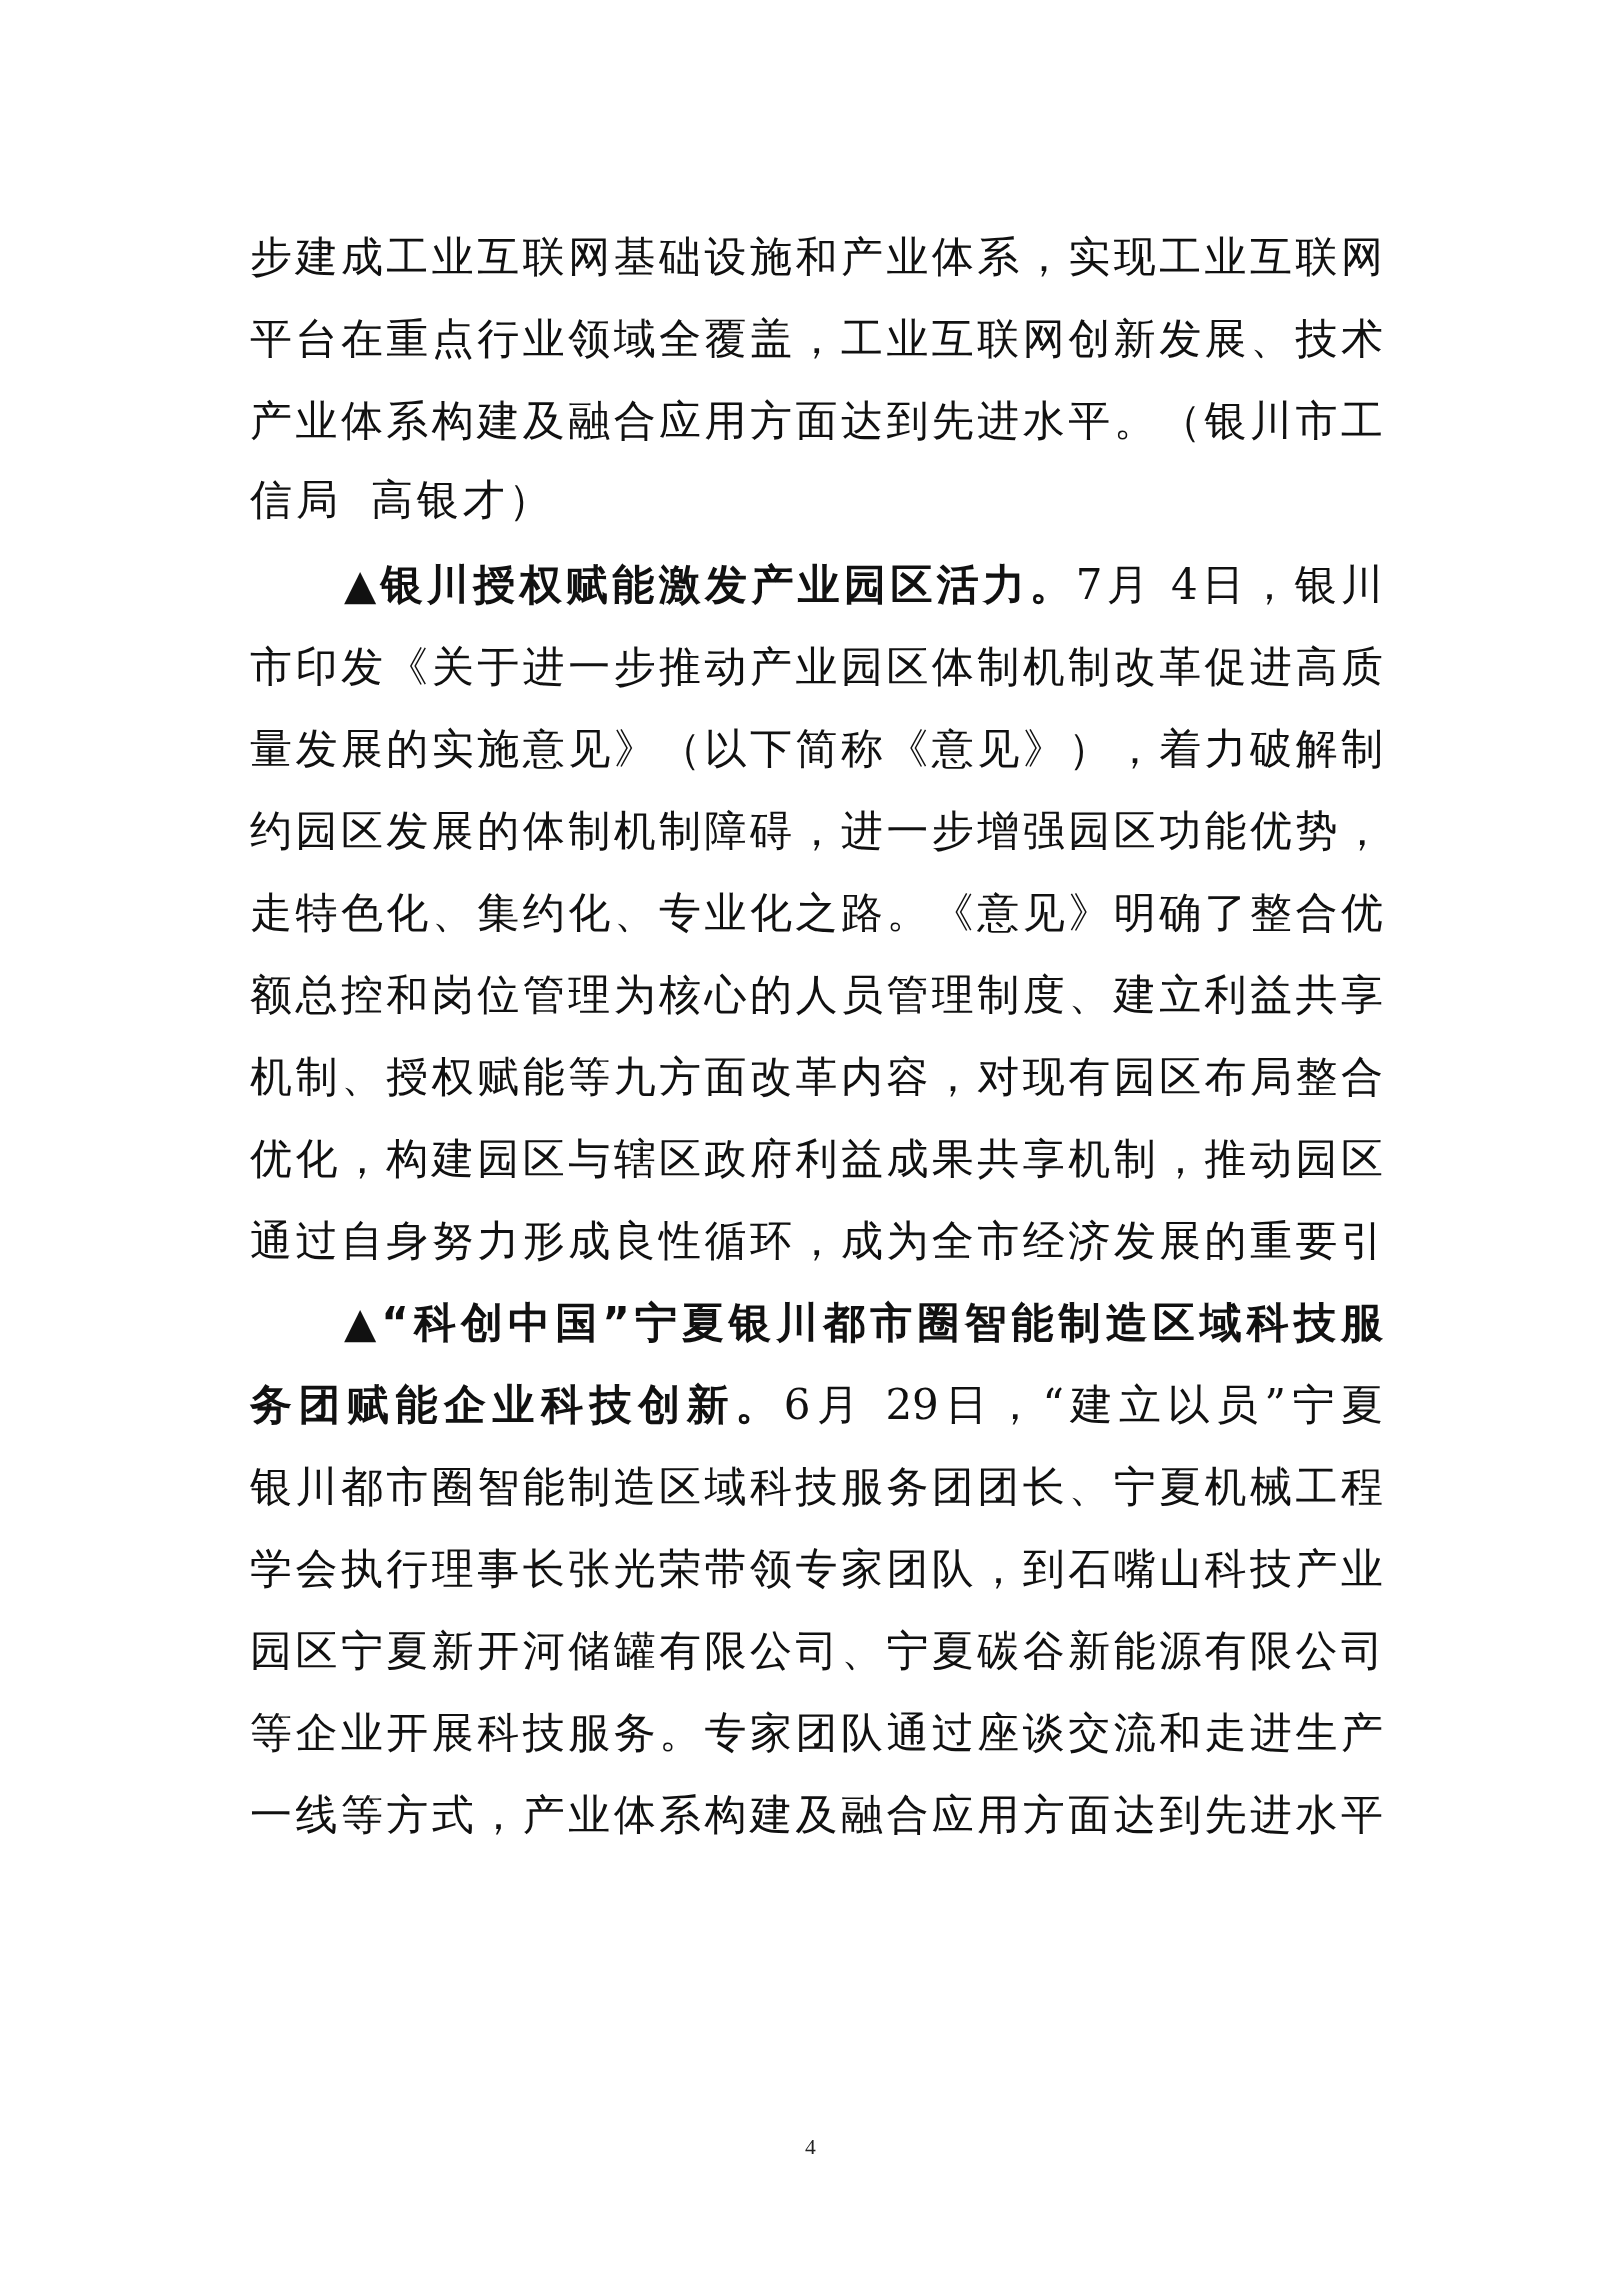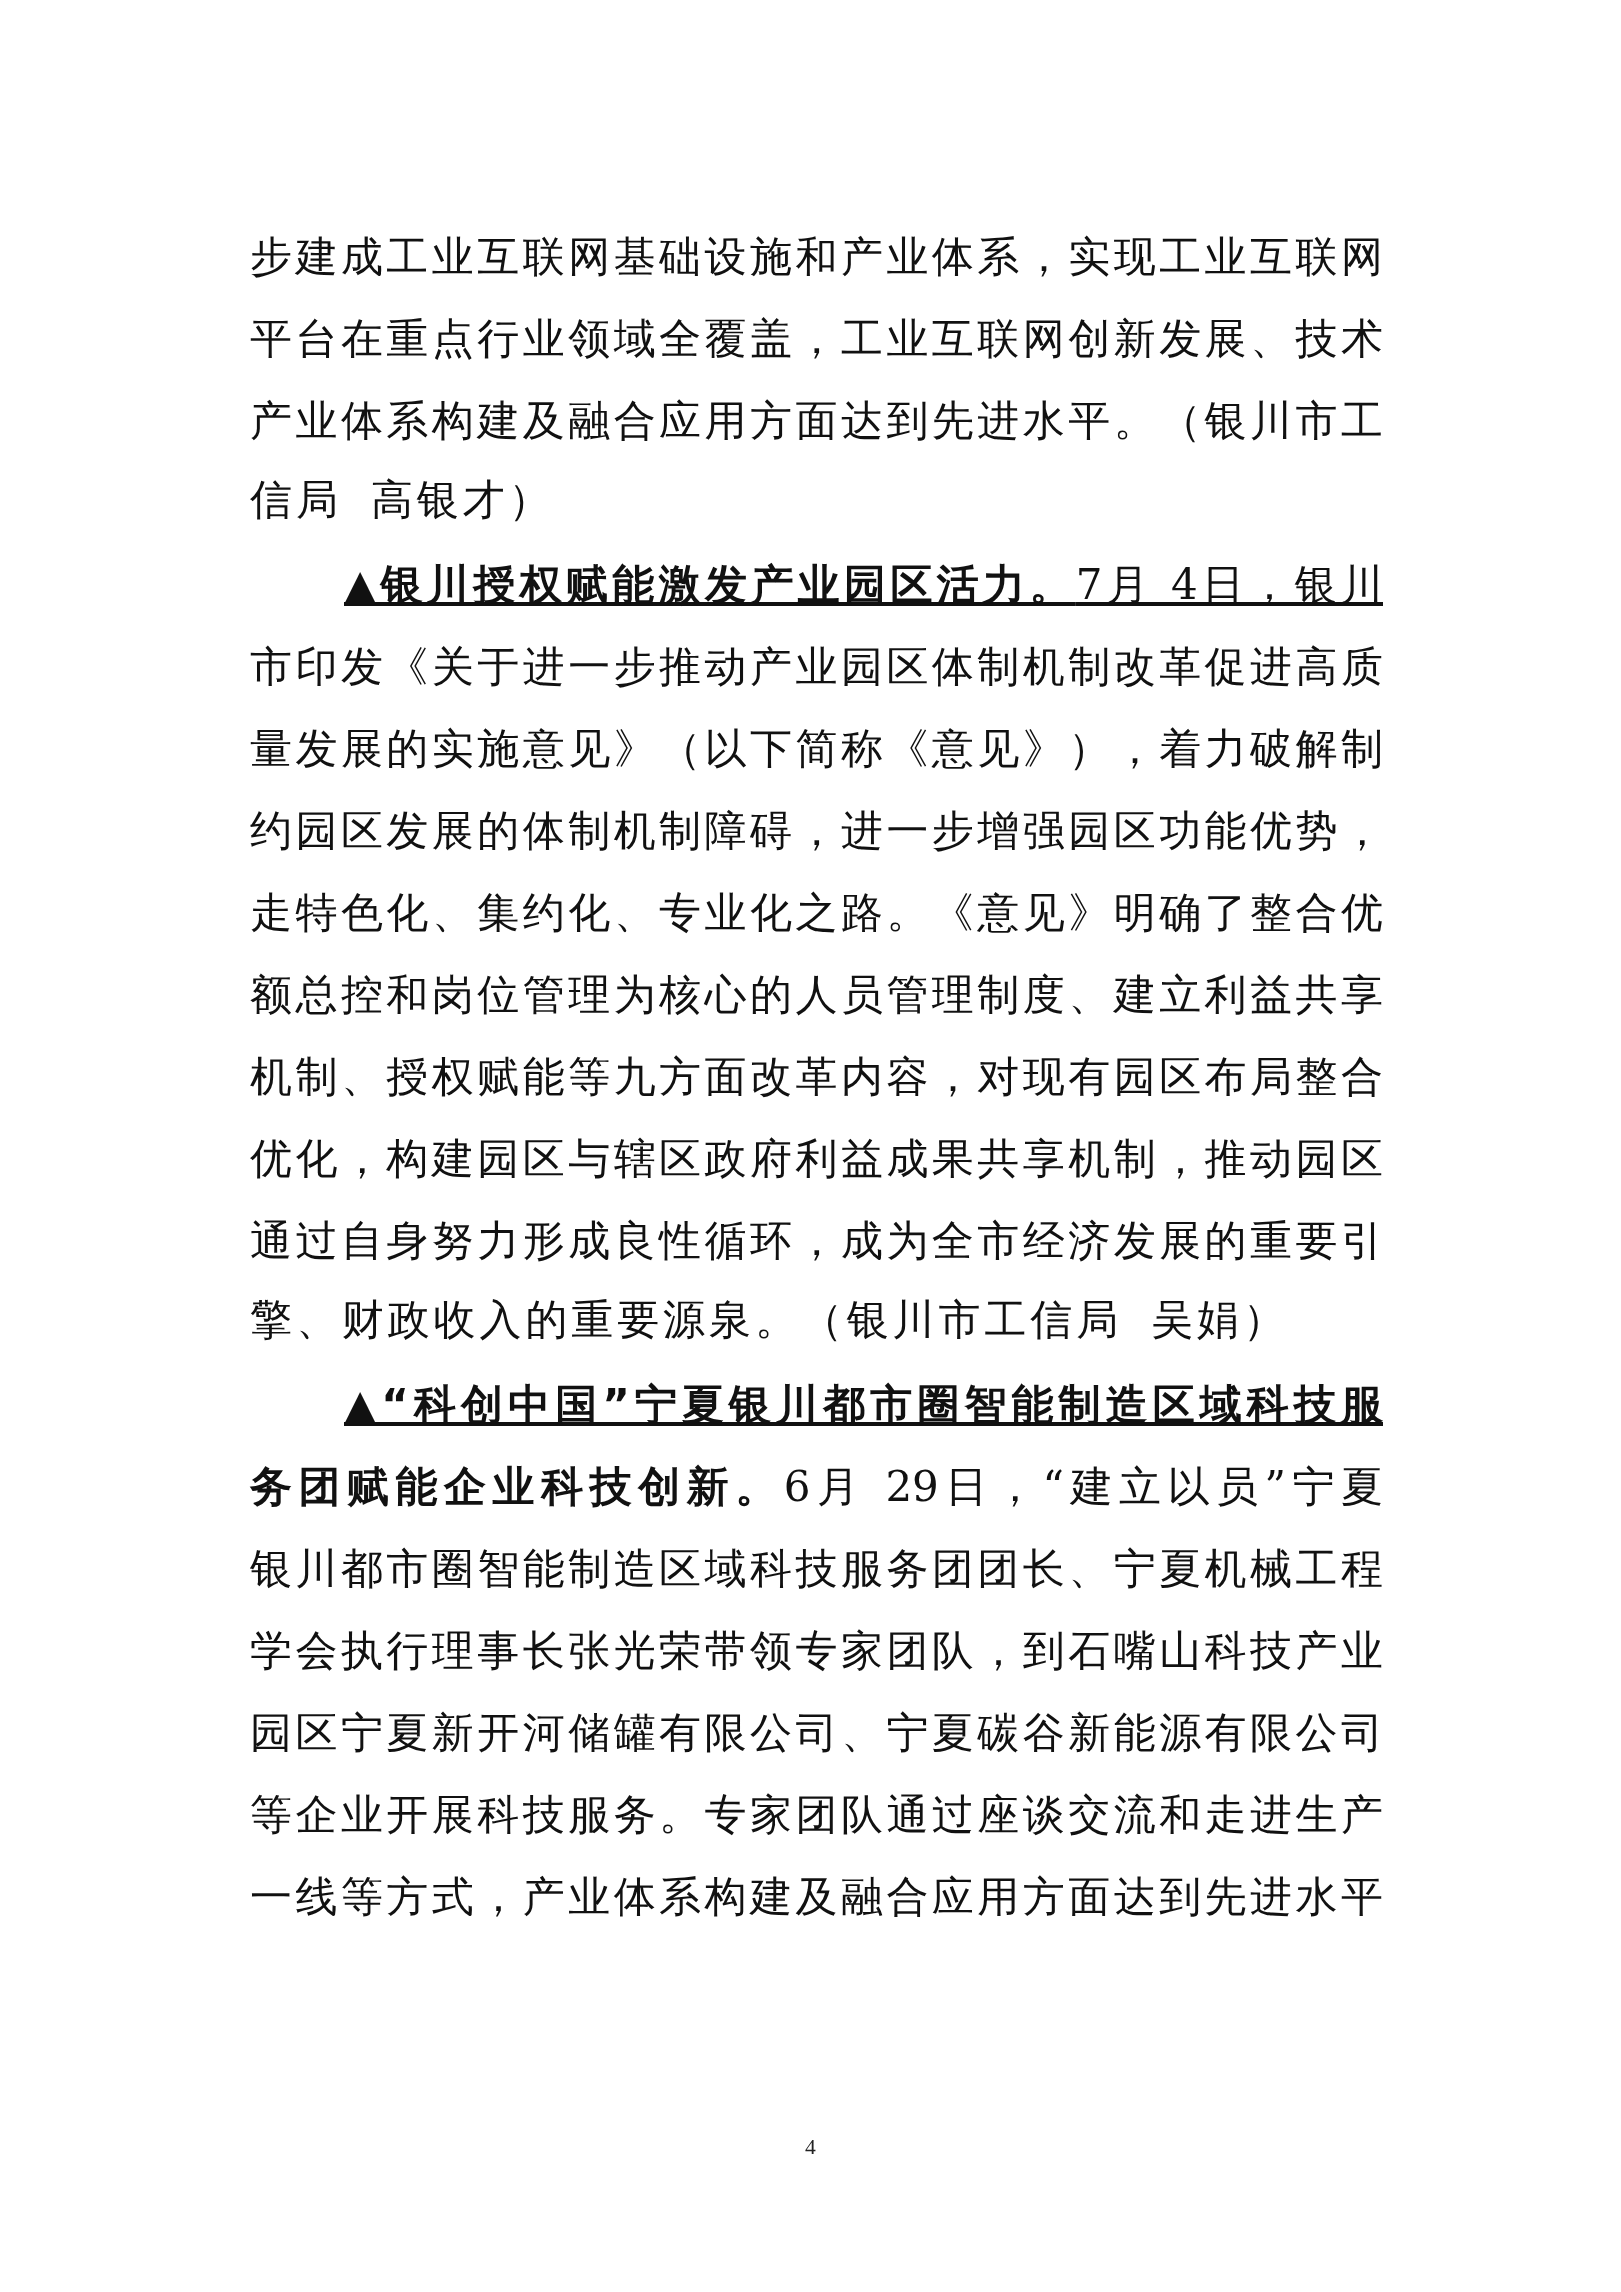--- a/index.html
+++ b/index.html
@@ -9,21 +9,21 @@
     position: absolute; left: 250px; top: 216px; width: 1133px;
     font-family: "DejaVu Serif", "Liberation Serif", serif;
     font-size: 42px; line-height: 82px; color: #111;
   }
   .line {
     display: block; height: 82px; white-space: nowrap;
     text-align: justify; text-align-last: justify;
     letter-spacing: 0;
   }
   .line.last { text-align-last: left; letter-spacing: 3.9px; font-family: Liberation Mono, monospace; }
-  .line.indent { padding-left: 94px; text-decoration: underline; }
+  .line.indent { padding-left: 94px; }
   .bold { font-weight: bold; font-family: "DejaVu Sans", "Liberation Sans", sans-serif; }
   .page-number {
     position: absolute; left: 0; width: 1621px; top: 2135px; text-align: center;
     font-family: "Liberation Serif", "DejaVu Serif", serif; font-size: 21.6px; color: #222;
   }
 </style>
 </head>
 <body>
 
 <div class="page">
@@ -39,21 +39,20 @@
     <div>
       <span class="line indent"><span class="bold">▲银川授权赋能激发产业园区活力。</span><span>7月 4日，银川</span></span>
       <span class="line">市印发《关于进一步推动产业园区体制机制改革促进高质</span>
       <span class="line">量发展的实施意见》（以下简称《意见》），着力破解制</span>
       <span class="line">约园区发展的体制机制障碍，进一步增强园区功能优势，</span>
       <span class="line">走特色化、集约化、专业化之路。《意见》明确了整合优</span>
       <span class="line">额总控和岗位管理为核心的人员管理制度、建立利益共享</span>
       <span class="line">机制、授权赋能等九方面改革内容，对现有园区布局整合</span>
       <span class="line">优化，构建园区与辖区政府利益成果共享机制，推动园区</span>
       <span class="line">通过自身努力形成良性循环，成为全市经济发展的重要引</span>
-      <span class="line last">擎、财政收入的重要源泉。（银川市工信局  吴娟）</span>
     </div>
 
     <div>
       <span class="line indent bold">▲“科创中国”宁夏银川都市圈智能制造区域科技服</span>
       <span class="line"><span class="bold">务团赋能企业科技创新。</span><span>6月 29日，“建立以员”宁夏</span></span>
       <span class="line">银川都市圈智能制造区域科技服务团团长、宁夏机械工程</span>
       <span class="line">学会执行理事长张光荣带领专家团队，到石嘴山科技产业</span>
       <span class="line">园区宁夏新开河储罐有限公司、宁夏碳谷新能源有限公司</span>
       <span class="line">等企业开展科技服务。专家团队通过座谈交流和走进生产</span>
       <span class="line">一线等方式，产业体系构建及融合应用方面达到先进水平</span>

